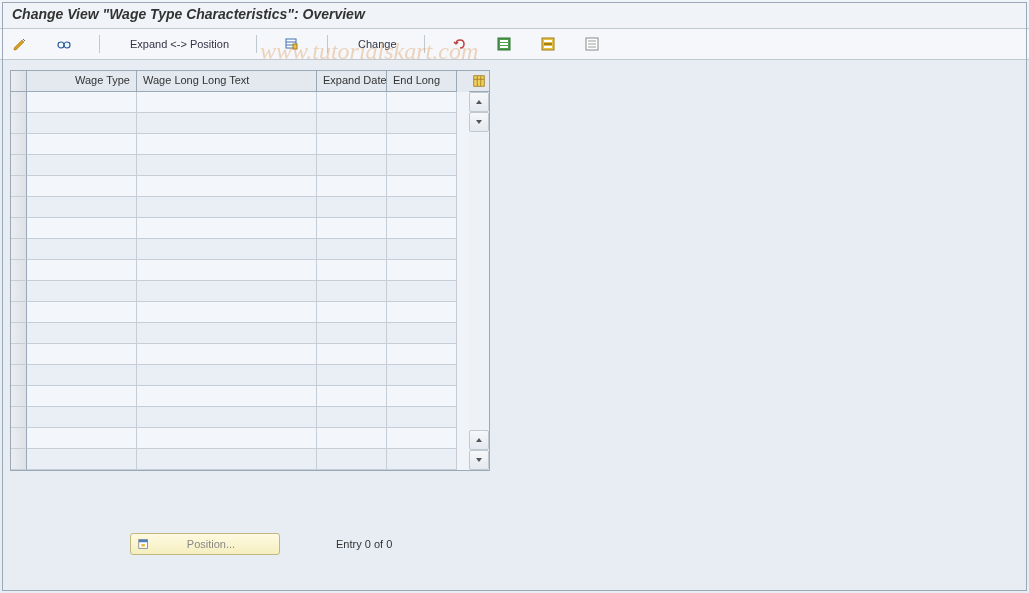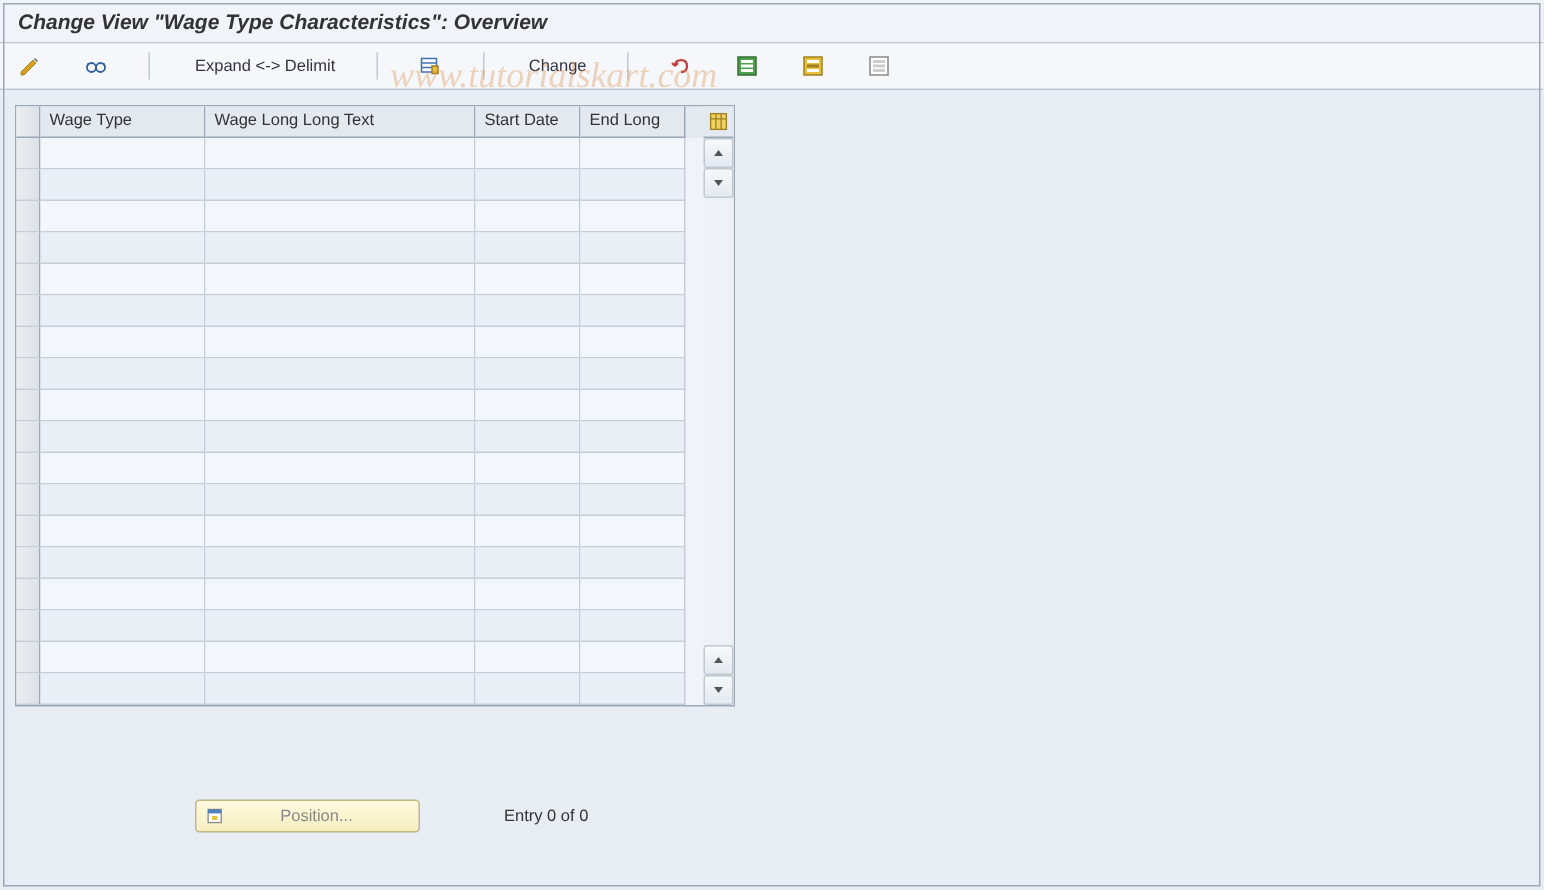--- a/index.html
+++ b/index.html
@@ -119,21 +119,21 @@
     }
     
     .data-cell {
       background: #f3f6fa;
     }
     
     .grid-data-row:nth-child(even) .data-cell {
       background: #eaeff5;
     }
     
-    .col-wage-type { width: 110px; }
+    .col-wage-type { width: 110px; text-align: right; }
     .col-long-text { width: 180px; }
     .col-start-date { width: 70px; }
     .col-end-date { width: 70px; }
     
     .corner-config {
       width: 20px;
       background: #e4e9f0;
       border-bottom: 1px solid #9ba8b8;
       display: flex;
       align-items: center;
@@ -234,21 +234,21 @@
   <div class="toolbar-item">
     <svg class="icon" viewBox="0 0 16 16">
         <circle cx="5" cy="9" r="3" fill="none" stroke="#3060a0" stroke-width="1.2"></circle>
         <circle cx="11" cy="9" r="3" fill="none" stroke="#3060a0" stroke-width="1.2"></circle>
         <path d="M8 9 L8 9 M2 8 L3 6 M14 8 L13 6" stroke="#3060a0" stroke-width="1"></path>
       </svg>
   </div>
   <div class="toolbar-sep"></div>
   <div class="toolbar-item">
     <span class="toolbar-label">Expand &lt;-&gt;</span>
-    <span class="toolbar-label">Delimit</span>
+    <span class="toolbar-label">Position</span>
   </div>
   <div class="toolbar-sep"></div>
   <div class="toolbar-item">
     <svg class="icon" viewBox="0 0 16 16">
         <rect x="2" y="3" width="10" height="9" fill="#fff" stroke="#4070b0"></rect>
         <line x1="2" y1="6" x2="12" y2="6" stroke="#4070b0"></line>
         <line x1="2" y1="9" x2="12" y2="9" stroke="#4070b0"></line>
         <rect x="9" y="8" width="4" height="5" fill="#e8c040" stroke="#a08020"></rect>
       </svg>
   </div>
@@ -290,21 +290,21 @@
 </div>
 
 <div class="content-area">
   <div class="table-container">
     <div class="grid">
       <div class="grid-body">
         <div class="grid-header-row">
           <div class="row-selector header-row-selector"></div>
           <div class="grid-cell header-cell col-wage-type">Wage Type</div>
           <div class="grid-cell header-cell col-long-text">Wage Long Long Text</div>
-          <div class="grid-cell header-cell col-start-date">Start Date</div>
+          <div class="grid-cell header-cell col-start-date">Expand Date</div>
           <div class="grid-cell header-cell col-end-date">End Long</div>
         </div>
         <div id="rows-container">
             <div class="grid-data-row">
               <div class="row-selector"></div>
               <div class="grid-cell data-cell col-wage-type"></div>
               <div class="grid-cell data-cell col-long-text"></div>
               <div class="grid-cell data-cell col-start-date"></div>
               <div class="grid-cell data-cell col-end-date"></div>
             </div>

